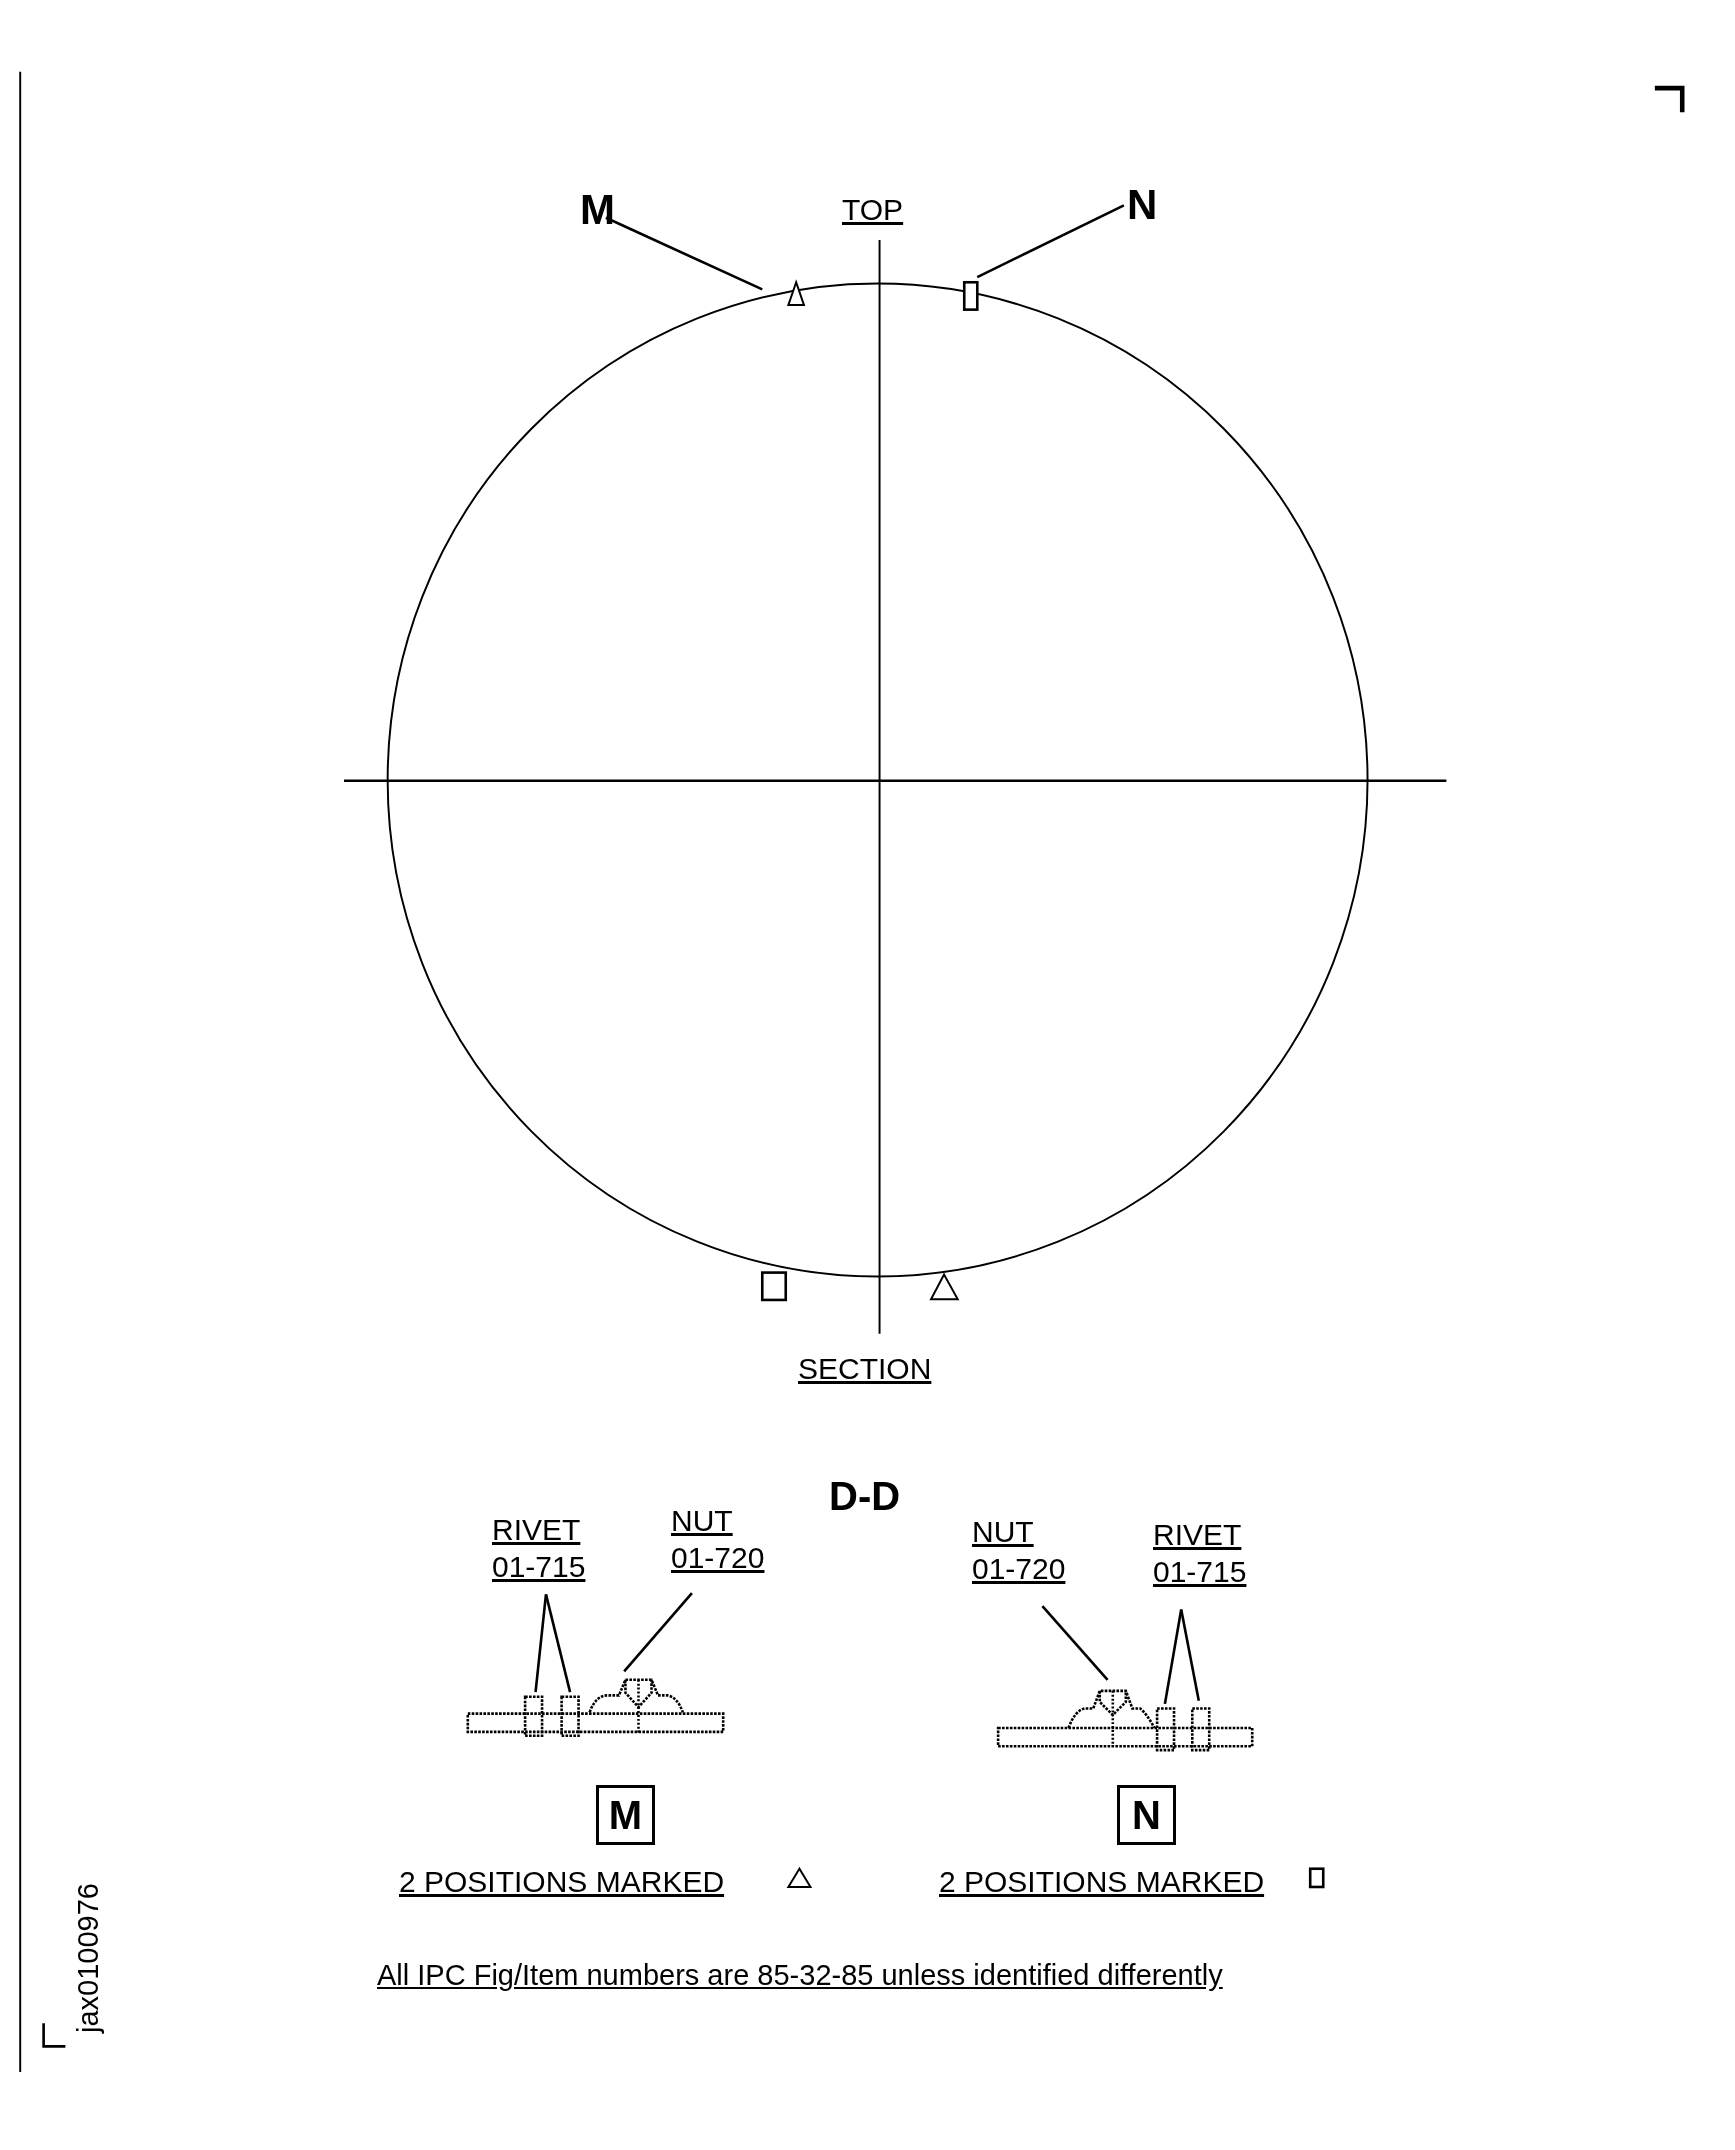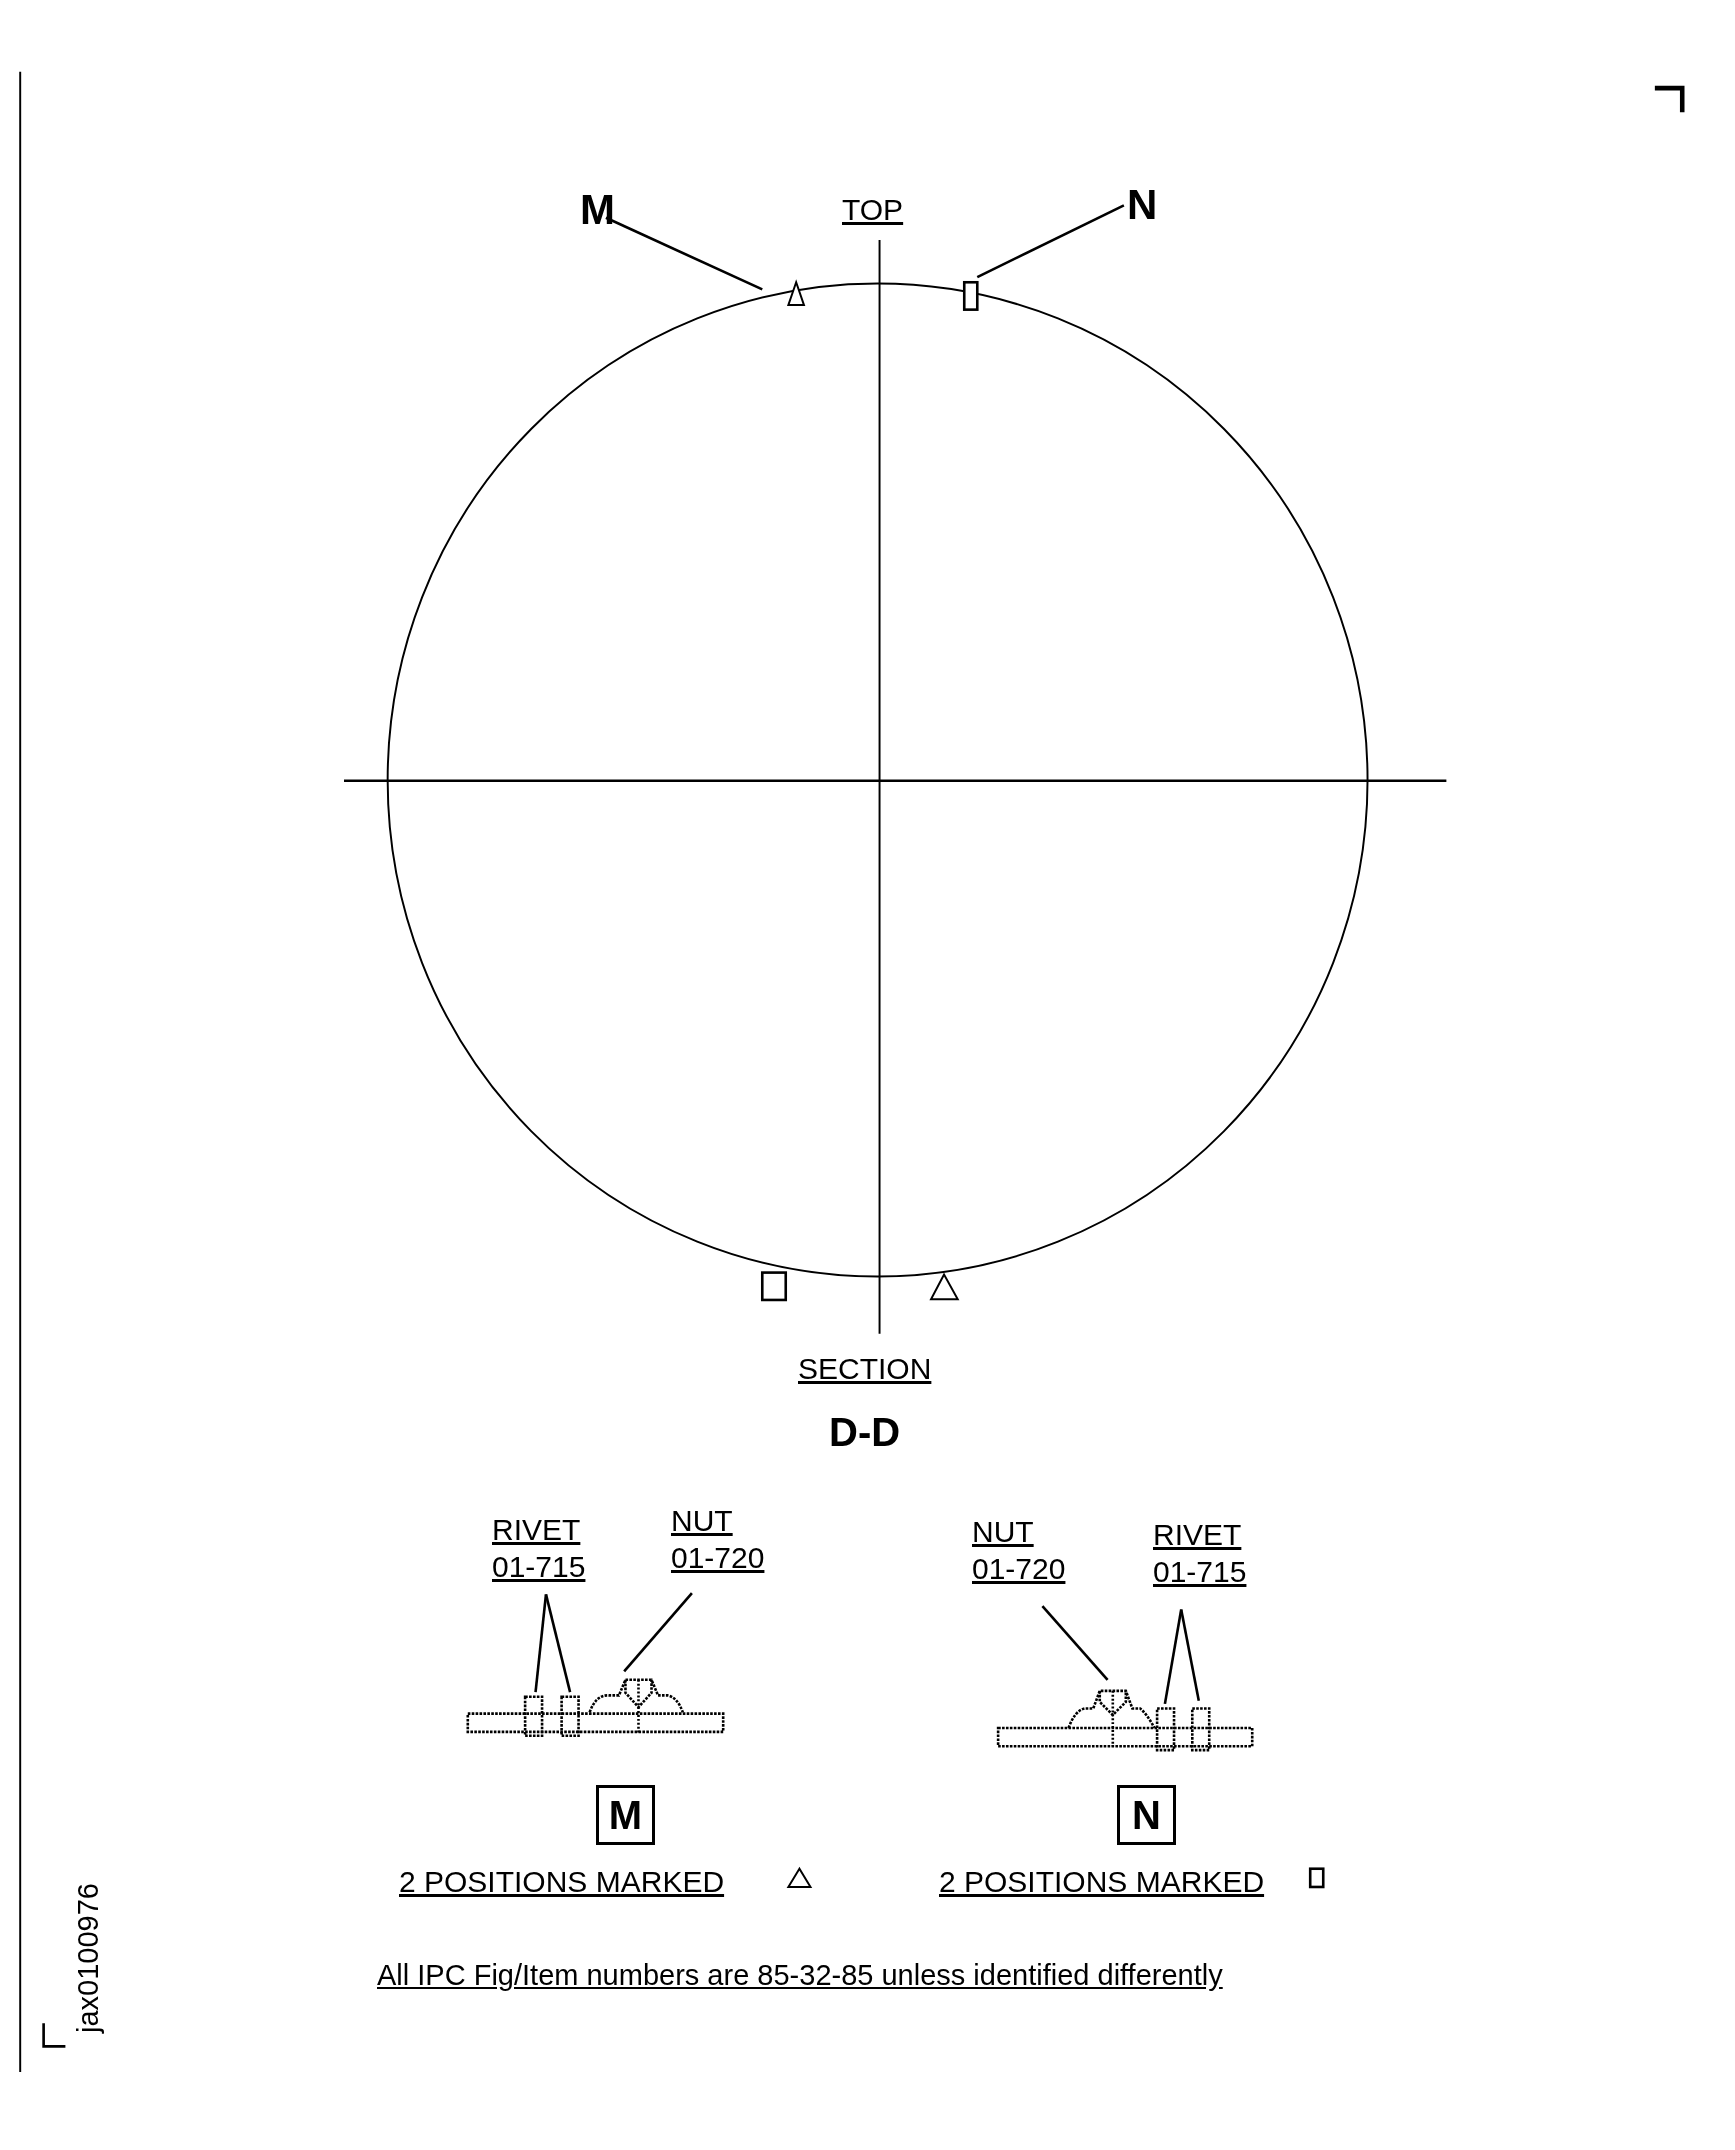--- a/index.html
+++ b/index.html
@@ -63,21 +63,21 @@
 
   <polygon points="1227,2868 1210,2896 1244,2896" fill="none" stroke="#000" stroke-width="3"></polygon>
   <rect x="2011" y="2868" width="20" height="28" fill="none" stroke="#000" stroke-width="4"></rect>
 </svg>
 
 <div class="label big-bold" style="left:580px; top:189px;">M</div>
 <div class="label med" style="left:842px; top:195px;">TOP</div>
 <div class="label big-bold" style="left:1127px; top:184px;">N</div>
 
 <div class="label med" style="left:798px; top:1354px;">SECTION</div>
-<div class="label title-bold" style="left:829px; top:1412px;">D-D</div>
+<div class="label title-bold" style="left:829px; top:1476px;">D-D</div>
 
 <div class="label med center-text" style="left:492px; top:1515px; width:111px;">
   <div>RIVET</div>
   <div style="margin-top:6.5px;">01-715</div>
 </div>
 <div class="label med center-text" style="left:671px; top:1506px; width:117px;">
   <div>NUT</div>
   <div style="margin-top:6.5px;">01-720</div>
 </div>
 <div class="detail-box" style="left:596px; top:1785px;">M</div>

